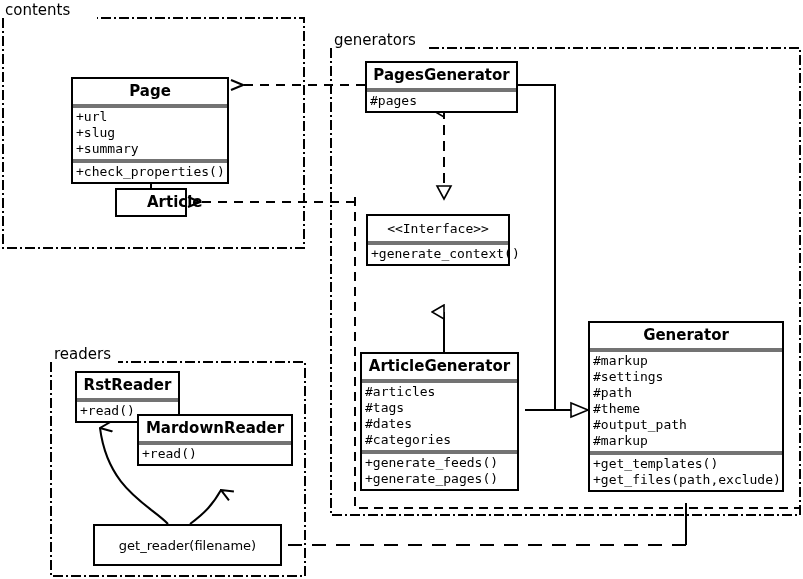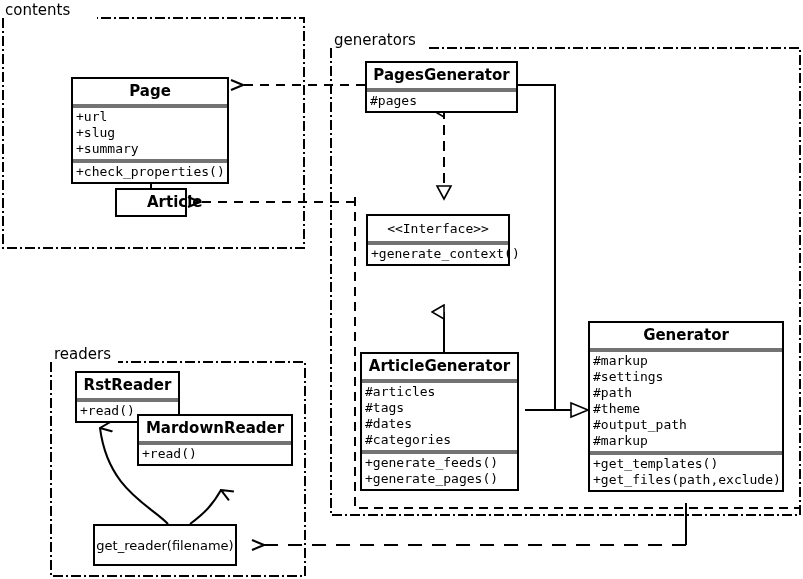--- a/index.html
+++ b/index.html
@@ -243,17 +243,17 @@
     </div>
   </div>
 
   <div class="uml-box" style="left:137px; top:414px; width:156px;">
     <div class="uml-title">MardownReader</div>
     <div class="uml-sep uml-compartment">
       <div class="uml-member">+read()</div>
     </div>
   </div>
 
-  <div class="plain-box" style="left:93px; top:524px; width:144px; height:42px;">
+  <div class="plain-box" style="left:93px; top:524px; width:189px; height:42px;">
     <span class="plain-label">get_reader(filename)</span>
   </div>
 
 </div>
 
 </body></html>

